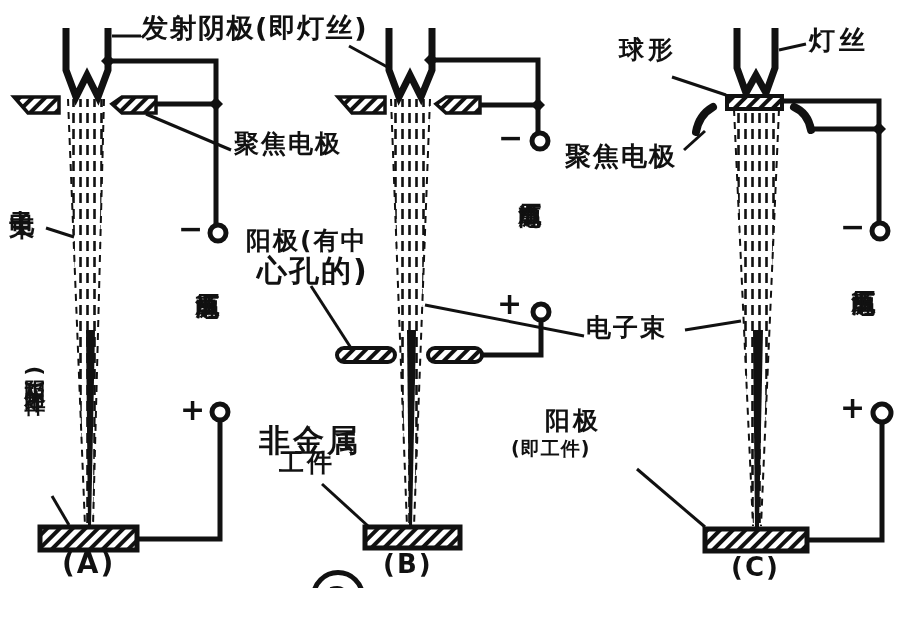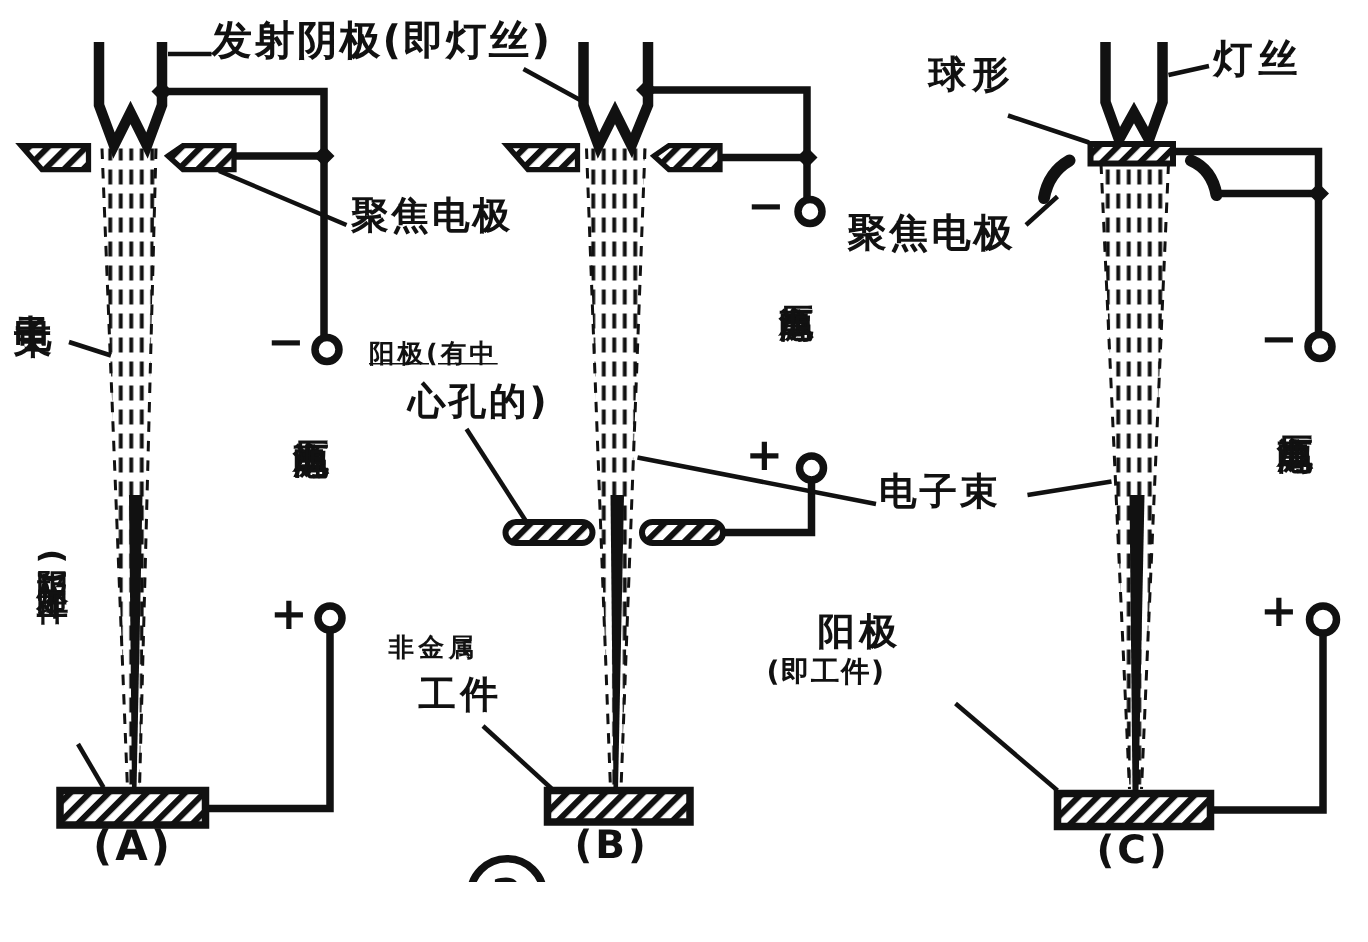--- a/index.html
+++ b/index.html
@@ -108,23 +108,23 @@
   <div class="lbl" style="left:141px;top:14px;font-size:27px;letter-spacing:1.5px;">发射阴极(即灯丝)</div>
 
   <div class="lbl" style="left:234px;top:131px;font-size:25px;letter-spacing:2px;">聚焦电极</div>
   <div class="lbl vtext" style="left:8px;top:189px;font-size:25px;letter-spacing:2px;">电子束</div>
   <div class="lbl" style="left:178px;top:213px;font-size:30px;">−</div>
   <div class="lbl vtext" style="left:194px;top:273px;font-size:24px;letter-spacing:1px;">高压电源</div>
   <div class="lbl" style="left:180px;top:394px;font-size:30px;">+</div>
   <div class="lbl vtext" style="left:24px;top:364px;font-size:21px;letter-spacing:1px;">阳极(即工件)</div>
   <div class="lbl" style="left:62px;top:549px;font-size:28px;letter-spacing:2px;">(A)</div>
 
-  <div class="lbl" style="left:246px;top:228px;font-size:17px;letter-spacing:2px;text-decoration:underline;">阳极(有中</div>
-  <div class="lbl" style="left:272px;top:255px;font-size:25px;letter-spacing:2px;">心孔的)</div>
-  <div class="lbl" style="left:259px;top:424px;font-size:17px;letter-spacing:3px;">非金属</div>
+  <div class="lbl" style="left:246px;top:228px;font-size:25px;letter-spacing:2px;">阳极(有中</div>
+  <div class="lbl" style="left:257px;top:255px;font-size:30px;letter-spacing:2px;">心孔的)</div>
+  <div class="lbl" style="left:259px;top:424px;font-size:31px;letter-spacing:3px;">非金属</div>
   <div class="lbl" style="left:279px;top:450px;font-size:25px;letter-spacing:3px;">工件</div>
   <div class="lbl" style="left:498px;top:122px;font-size:30px;">−</div>
   <div class="lbl vtext" style="left:518px;top:184px;font-size:23px;letter-spacing:1px;">高压电源</div>
   <div class="lbl" style="left:497px;top:288px;font-size:30px;">+</div>
   <div class="lbl" style="left:383px;top:551px;font-size:26px;letter-spacing:2px;">(B)</div>
 
   <div class="lbl" style="left:583px;top:37px;font-size:25px;letter-spacing:4px;margin-left:36px;">球形</div>
   <div class="lbl" style="left:565px;top:143px;font-size:26px;letter-spacing:2px;">聚焦电极</div>
   <div class="lbl" style="left:809px;top:27px;font-size:26px;letter-spacing:4px;">灯丝</div>
   <div class="lbl" style="left:586px;top:315px;font-size:25px;letter-spacing:2px;">电子束</div>

